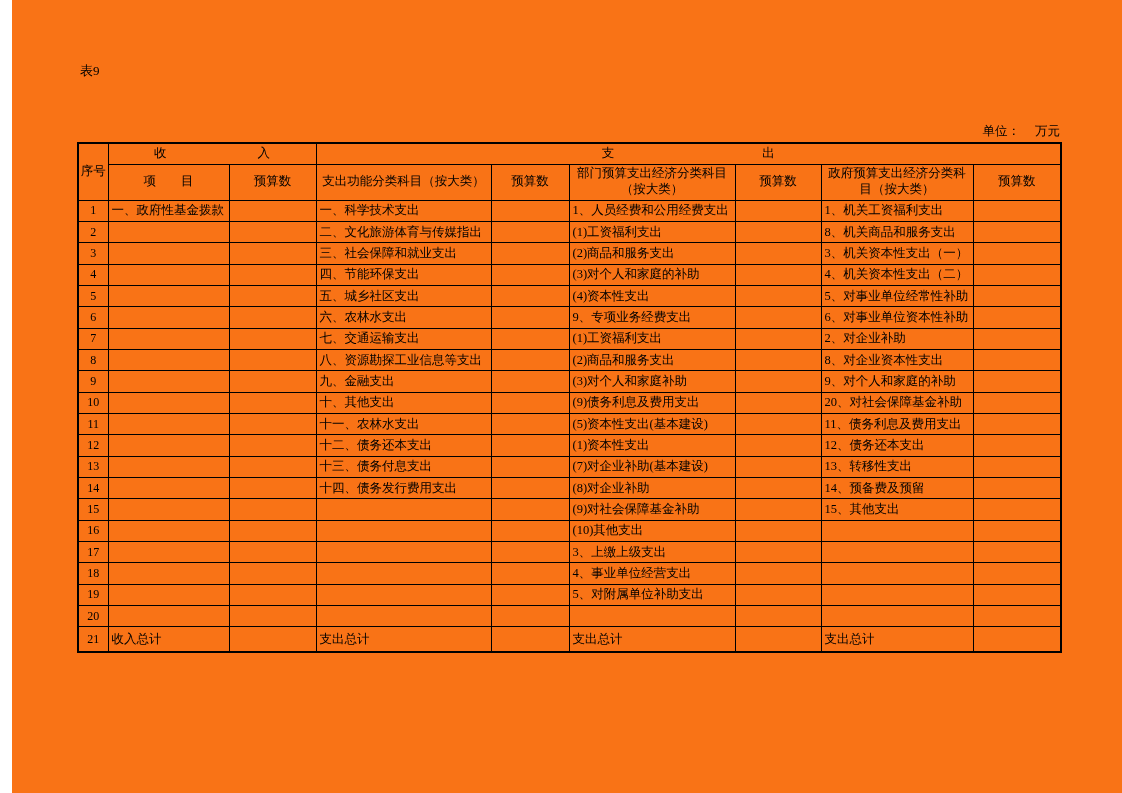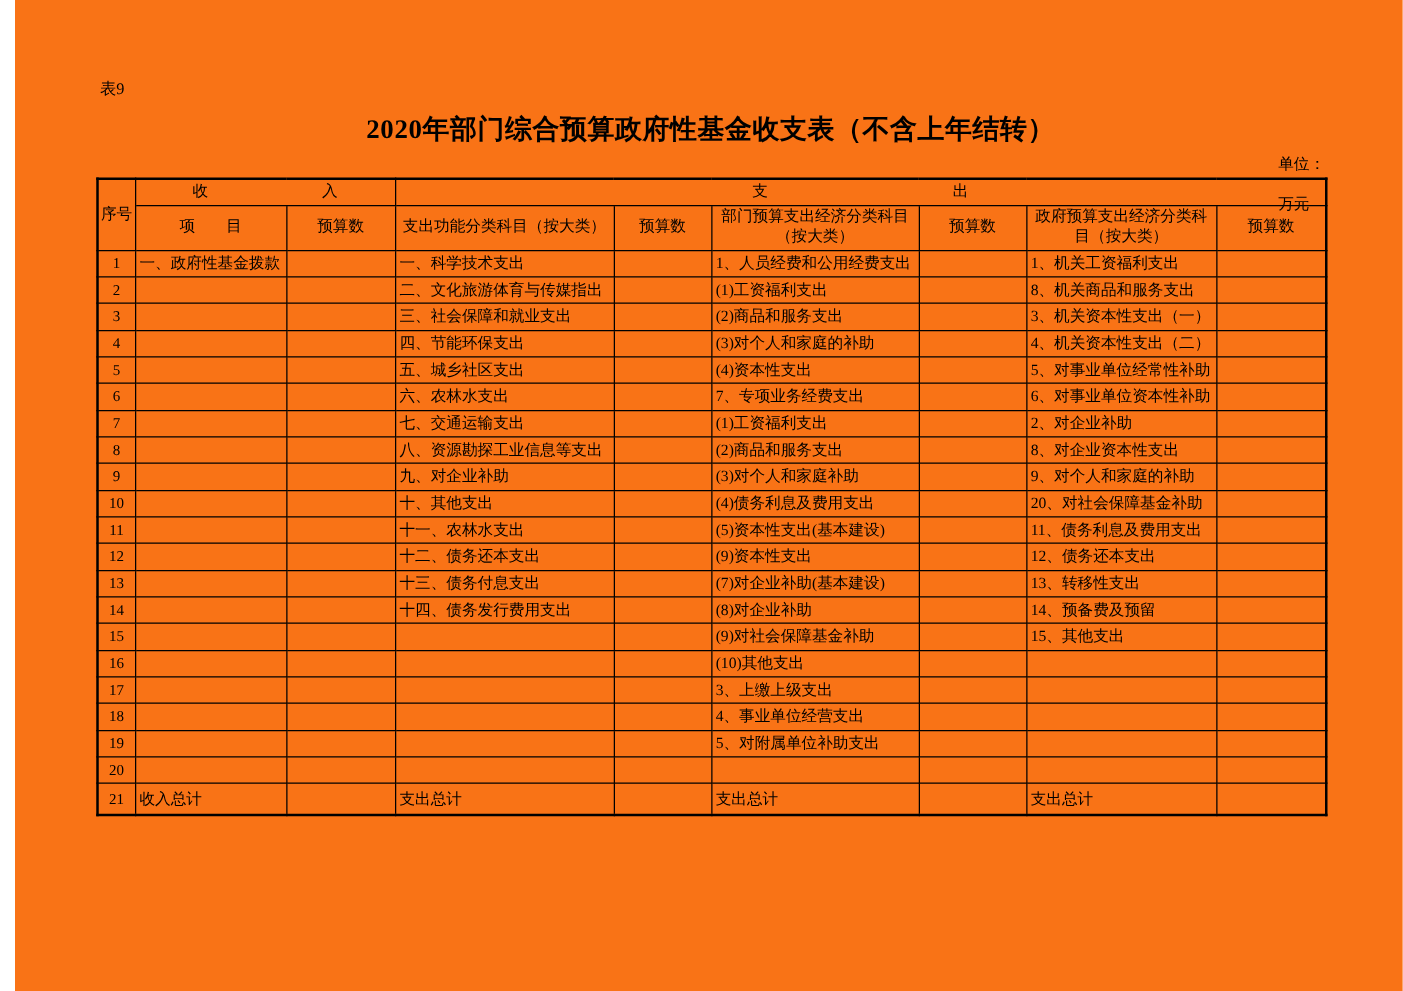--- a/index.html
+++ b/index.html
@@ -4,21 +4,21 @@
 <style>
   * { box-sizing: border-box; margin: 0; padding: 0; }
   html, body { width: 1122px; height: 793px; background: #ffffff; }
   body { font-family: "Liberation Serif", serif; color: #000000; }
   .sheet { position: relative; width: 1122px; height: 793px; background: #f97316; overflow: hidden; margin-left: 12px; }
 
   .table-tag { position: absolute; left: 68px; top: 62px; font-size: 13px; }
   .page-title { position: absolute; left: 65px; top: 88px; width: 983px;
                 text-align: center; font-size: 21.5px; font-weight: bold; letter-spacing: 0.5px; }
   .unit-line { position: absolute; top: 123px; right: 74px; font-size: 12.5px;
-               display: flex; gap: 15px; flex-direction: column; }
+               display: flex; gap: 15px; }
 
   table.budget { position: absolute; left: 65px; top: 142px; width: 983px;
                  border-collapse: collapse; table-layout: fixed;
                  border: 2px solid #000; }
   th, td { border: 1.5px solid #000; font-size: 12.5px; font-weight: normal;
            overflow: hidden; white-space: nowrap; }
   thead th { text-align: center; vertical-align: middle; }
   tr.group-row { height: 21px; }
   tr.subhead-row { height: 36px; }
   tr.subhead-row th { white-space: normal; line-height: 1.25; padding: 0 2px; }
@@ -29,21 +29,20 @@
   .spread-around { display: flex; justify-content: space-around; align-items: center; }
   .spread-center { display: flex; justify-content: center; align-items: center; gap: 148px; }
 </style>
 </head>
 <body>
 
 <div class="sheet">
 
   <div class="table-tag">表9</div>
 
-  <div class="page-title">2020年部门综合预算政府性基金收支表（不含上年结转）</div>
 
   <div class="unit-line">
     <span>单位：</span>
     <span>万元</span>
   </div>
 
   <table class="budget">
     <colgroup>
       <col style="width:30px">
         <col style="width:121px">
@@ -137,21 +136,21 @@
           <td></td>
           <td>5、对事业单位经常性补助</td>
           <td></td>
         </tr>
         <tr>
           <td class="seq">6</td>
           <td></td>
           <td></td>
           <td>六、农林水支出</td>
           <td></td>
-          <td>7、专项业务经费支出</td>
+          <td>9、专项业务经费支出</td>
           <td></td>
           <td>6、对事业单位资本性补助</td>
           <td></td>
         </tr>
         <tr>
           <td class="seq">7</td>
           <td></td>
           <td></td>
           <td>七、交通运输支出</td>
           <td></td>
@@ -168,34 +167,34 @@
           <td></td>
           <td>(2)商品和服务支出</td>
           <td></td>
           <td>8、对企业资本性支出</td>
           <td></td>
         </tr>
         <tr>
           <td class="seq">9</td>
           <td></td>
           <td></td>
-          <td>九、对企业补助</td>
+          <td>九、金融支出</td>
           <td></td>
           <td>(3)对个人和家庭补助</td>
           <td></td>
           <td>9、对个人和家庭的补助</td>
           <td></td>
         </tr>
         <tr>
           <td class="seq">10</td>
           <td></td>
           <td></td>
           <td>十、其他支出</td>
           <td></td>
-          <td>(4)债务利息及费用支出</td>
+          <td>(9)债务利息及费用支出</td>
           <td></td>
           <td>20、对社会保障基金补助</td>
           <td></td>
         </tr>
         <tr>
           <td class="seq">11</td>
           <td></td>
           <td></td>
           <td>十一、农林水支出</td>
           <td></td>
@@ -203,21 +202,21 @@
           <td></td>
           <td>11、债务利息及费用支出</td>
           <td></td>
         </tr>
         <tr>
           <td class="seq">12</td>
           <td></td>
           <td></td>
           <td>十二、债务还本支出</td>
           <td></td>
-          <td>(9)资本性支出</td>
+          <td>(1)资本性支出</td>
           <td></td>
           <td>12、债务还本支出</td>
           <td></td>
         </tr>
         <tr>
           <td class="seq">13</td>
           <td></td>
           <td></td>
           <td>十三、债务付息支出</td>
           <td></td>

